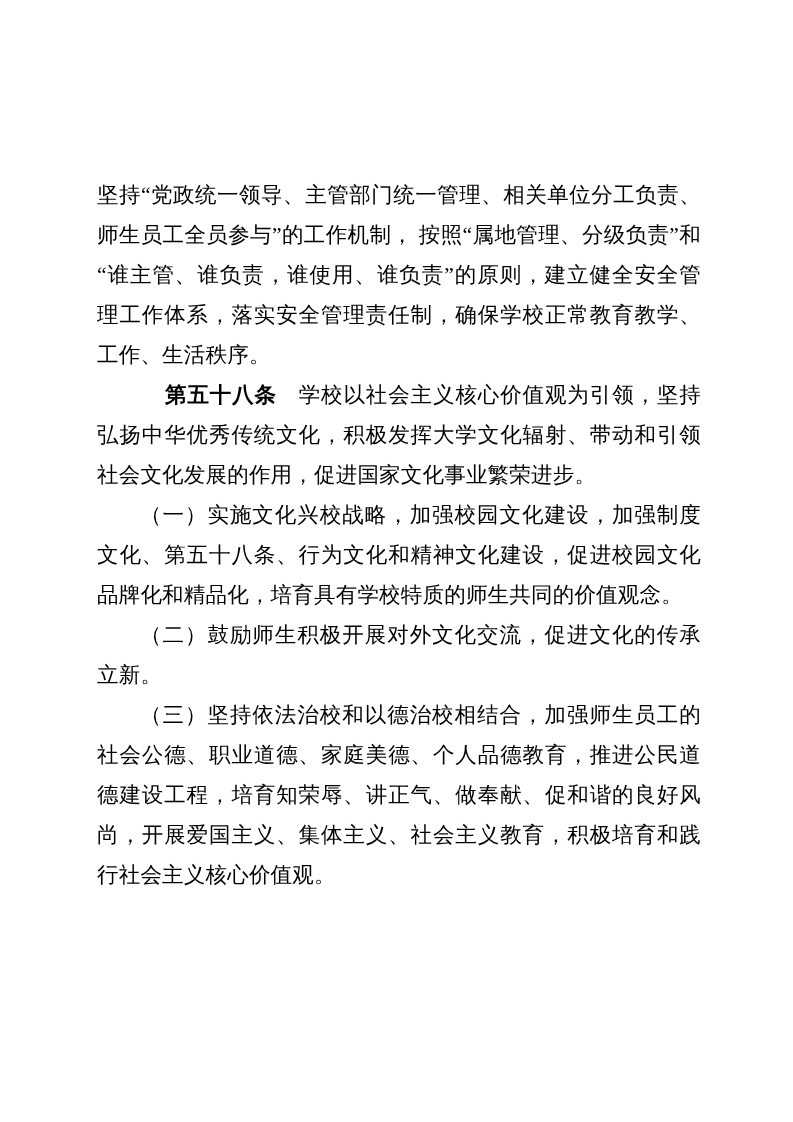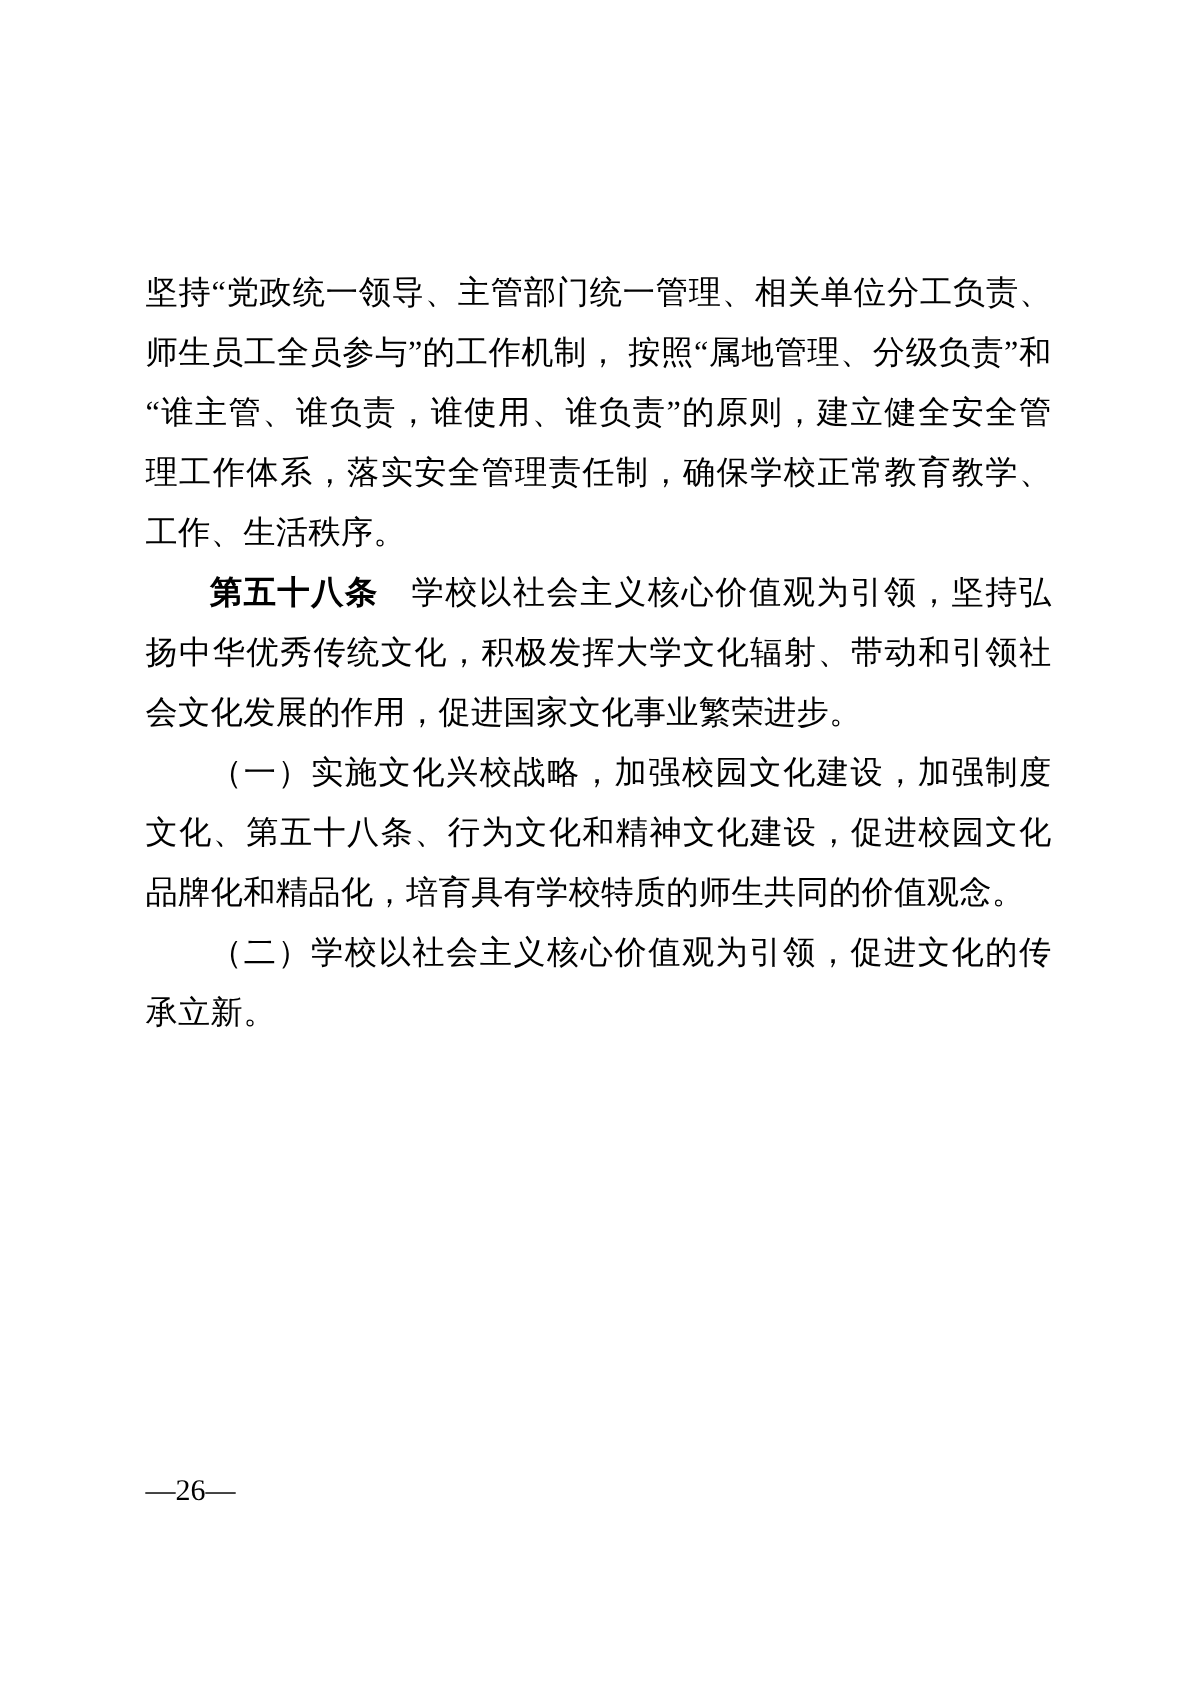--- a/index.html
+++ b/index.html
@@ -39,20 +39,21 @@
     letter-spacing: 0.2px;
   }
   .indent {
     text-indent: 43px;
   }
   .indent-paren {
     text-indent: 43px;
   }
   .bold-head {
     font-weight: bold;
+    margin-left: 25px;
   }
   .footer {
     position: absolute;
     left: 97px;
     top: 980px;
     width: 604px;
     font-size: 20px;
     line-height: 28px;
     text-align: left;
     font-family: "Liberation Serif", "DejaVu Serif", serif;
@@ -70,21 +71,21 @@
   <div class="content">
 
     <p class="para">坚持“党政统一领导、主管部门统一管理、相关单位分工负责、 师生员工全员参与”的工作机制， 按照“属地管理、分级负责”和“谁主管、谁负责，谁使用、谁负责”的原则，建立健全安全管理工作体系，落实安全管理责任制，确保学校正常教育教学、工作、生活秩序。</p>
 
     <p class="para indent">
       <span class="bold-head">第五十八条</span><span class="wide-space"></span><span>学校以社会主义核心价值观为引领，坚持弘扬中华优秀传统文化，积极发挥大学文化辐射、带动和引领社会文化发展的作用，促进国家文化事业繁荣进步。</span>
     </p>
 
     <p class="para indent-paren">（一）实施文化兴校战略，加强校园文化建设，加强制度文化、第五十八条、行为文化和精神文化建设，促进校园文化品牌化和精品化，培育具有学校特质的师生共同的价值观念。</p>
 
-    <p class="para indent-paren">（二）学校以社会主义核心价值观为引领，促进文化的传承立新。</p>
+    <p class="para indent-paren">（二）鼓励师生积极开展对外文化交流，促进文化的传承立新。</p>
 
+    <p class="para indent-paren">（三）坚持依法治校和以德治校相结合，加强师生员工的社会公德、职业道德、家庭美德、个人品德教育，推进公民道德建设工程，培育知荣辱、讲正气、做奉献、促和谐的良好风尚，开展爱国主义、集体主义、社会主义教育，积极培育和践行社会主义核心价值观。</p>
 
 
   </div>
 
-  <div class="footer">—26—</div>
 
 </div>
 
 </body></html>

